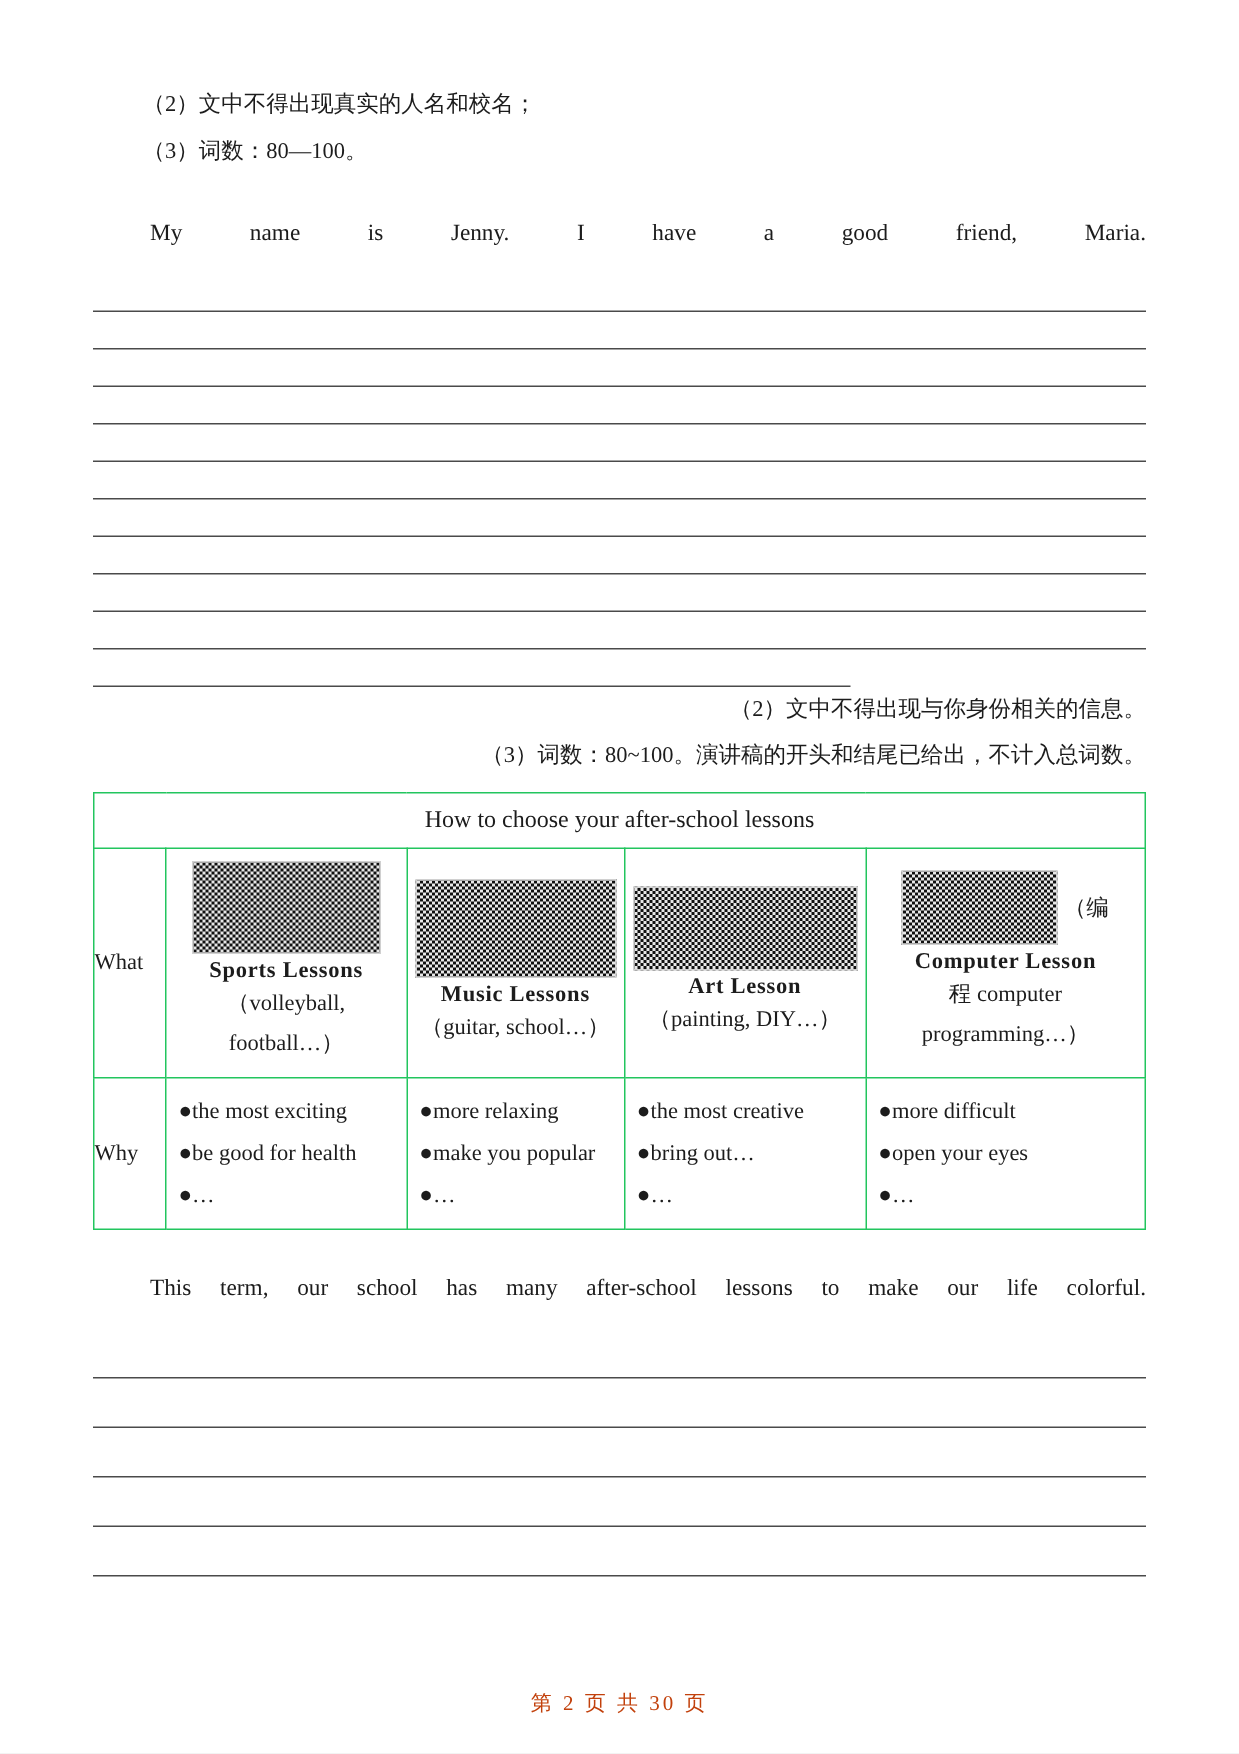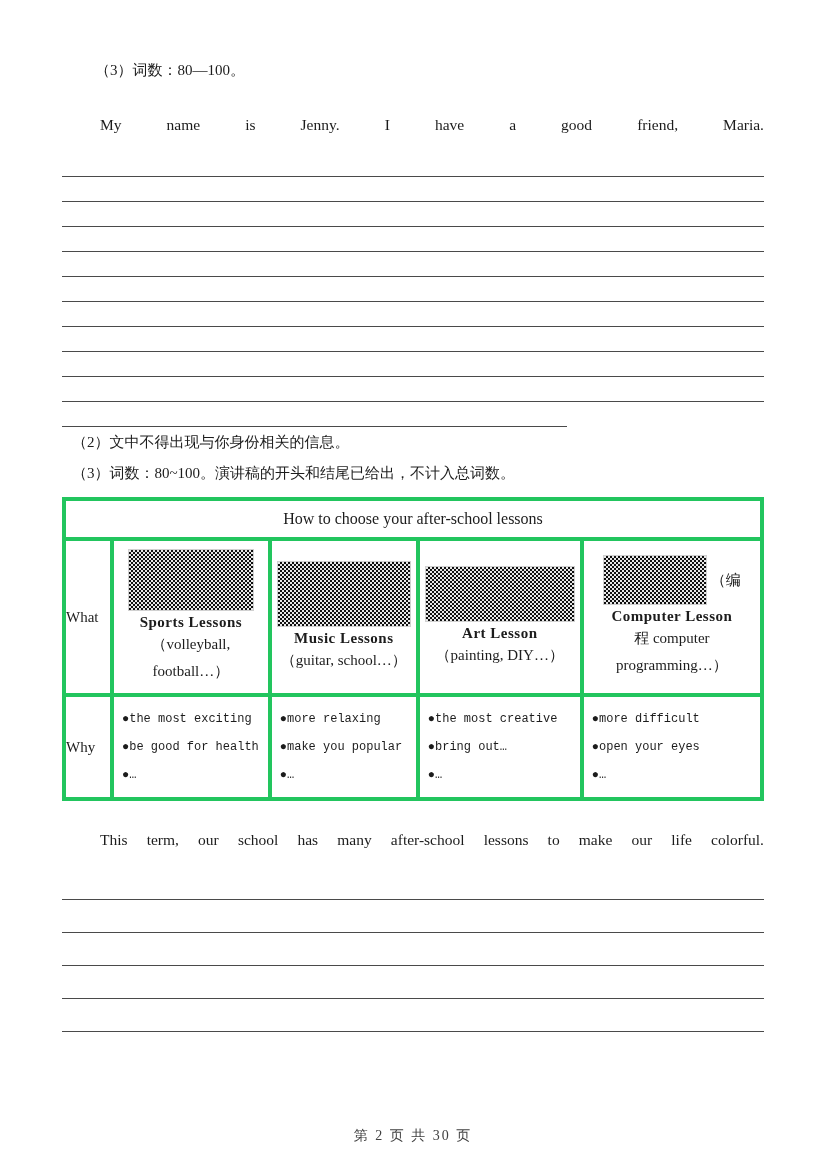--- a/index.html
+++ b/index.html
@@ -5,39 +5,39 @@
   * { margin:0; padding:0; box-sizing:border-box; }
   html,body { background:#e9e9e9; }
   .page {
     width:826px; height:1169px; margin:0 auto; background:#ffffff;
     font-family:"Liberation Serif","DejaVu Serif",serif;
     color:#1c1c1c; position:relative; overflow:hidden;
   }
   .content { padding:55px 62px 0 62px; }
   .note { font-size:15px; line-height:31px; }
   .indent-1 { padding-left:33px; }
-  .indent-sm { padding-left:10px; }
+  .indent-sm { padding-left:10px;text-align:right; }
   .given-text {
     font-size:15.5px; line-height:30px; margin-top:24px;
     text-align:justify; text-align-last:justify;
     padding-left:38px;
   }
   .lines-block { margin-top:12px; }
   .wline { height:25px; border-bottom:1px solid #4a4a4a; }
   .wline.short { width:72%; }
   .wlines2 .wline { height:33px; border-bottom:1px solid #4a4a4a; }
   .para {
     font-size:15px; line-height:31px; text-indent:2em; margin-top:9px;
     text-align:justify;
   }
   .lesson-table {
     width:100%; border-collapse:collapse; margin-top:8px;
     font-size:15px;
   }
-  .lesson-table td { border:4px solid #22c55e; }
+  .lesson-table td { border:1px solid #22c55e; }
   .tbl-title td { text-align:center; font-size:16px; padding:9px 4px; }
   .row-label {
     width:48px; text-align:left; vertical-align:middle; font-size:15px;
   }
   .what-cell { text-align:center; vertical-align:middle; padding:6px 5px 8px; }
   .img-noise {
     margin:2px auto 3px auto;
     background:
       repeating-conic-gradient(#101010 0% 25%, #e8e8e8 0% 50%);
     background-size:4px 4px;
@@ -45,32 +45,33 @@
   }
   .img-sports   { width:126px; height:62px; }
   .img-music    { width:134px; height:66px; }
   .img-art      { width:150px; height:56px; }
   .img-computer { width:104px; height:50px; display:inline-block; vertical-align:middle; }
   .img-label { font-weight:bold; font-size:15px; letter-spacing:0.5px; }
   .img-caption { font-size:15px; line-height:27px; }
   .computer-wrap { white-space:nowrap; }
   .computer-side { font-size:15px; vertical-align:middle; }
   .why-cell { vertical-align:middle; text-align:left; padding:8px 4px 8px 8px; }
-  .why-cell div { line-height:28px; font-size:12px;font-family:Liberation Mono, monospace; }
+  .why-cell div { line-height:28px; font-size:15px; }
   .footer {
     position:absolute; bottom:24px; left:0; width:100%;
-    text-align:center; font-size:14px; letter-spacing:2px; color:#404040;
+    text-align:center; font-size:14px; letter-spacing:2px; color:#c2410c;
   }
 </style>
 </head>
 <body>
 
 <div class="page">
   <div class="content">
 
+    <div class="note indent-1">（2）文中不得出现真实的人名和校名；</div>
     <div class="note indent-1">（3）词数：80—100。</div>
 
     <div class="given-text">My name is Jenny. I have a good friend, Maria.</div>
 
     <div class="lines-block">
       <div class="wline"></div>
       <div class="wline"></div>
       <div class="wline"></div>
       <div class="wline"></div>
       <div class="wline"></div>

